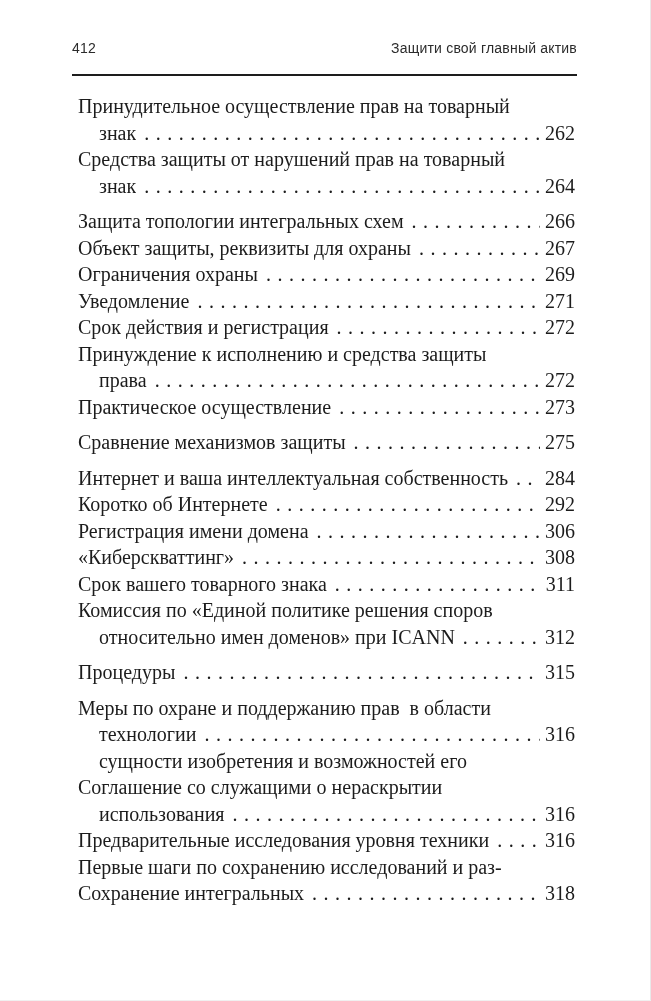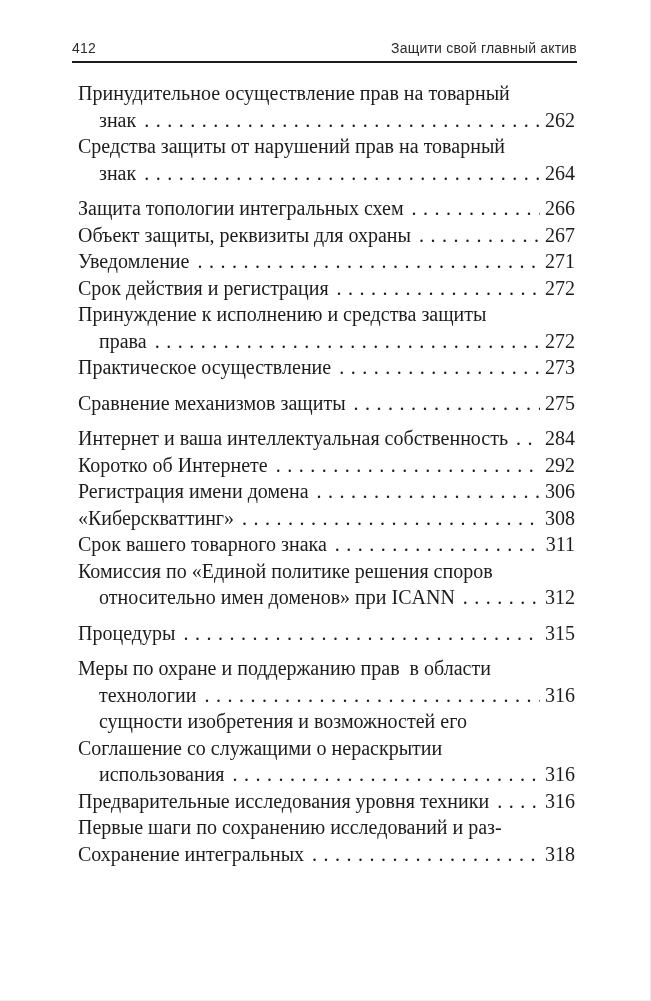--- a/index.html
+++ b/index.html
@@ -23,21 +23,21 @@
   
   .header {
     display: flex;
     justify-content: space-between;
     align-items: flex-end;
     font-family: "Liberation Sans", "DejaVu Sans", sans-serif;
     font-size: 14px;
     letter-spacing: 0.2px;
     color: #2b2b2b;
     border-bottom: 2px solid #1d1d1d;
-    padding-bottom: 5px;
+    padding-bottom: 18px;
     margin-left: -6px;
     margin-right: -2px;
   }
   
   .toc {
     margin-top: 17px;
     font-size: 20px;
     line-height: 26.5px;
   }
   .toc-entry { font-weight: 400; }
@@ -110,20 +110,27 @@
       </div>
       <div class="toc-entry">
         <div class="toc-line last">
           <span class="toc-text">Объект защиты, реквизиты для охраны</span>
           <span class="toc-leader"></span>
           <span class="toc-page">267</span>
         </div>
       </div>
       <div class="toc-entry">
         <div class="toc-line last">
+          <span class="toc-text">Ограничения охраны</span>
+          <span class="toc-leader"></span>
+          <span class="toc-page">269</span>
+        </div>
+      </div>
+      <div class="toc-entry">
+        <div class="toc-line last">
           <span class="toc-text">Уведомление</span>
           <span class="toc-leader"></span>
           <span class="toc-page">271</span>
         </div>
       </div>
       <div class="toc-entry">
         <div class="toc-line last">
           <span class="toc-text">Срок действия и регистрация</span>
           <span class="toc-leader"></span>
           <span class="toc-page">272</span>

